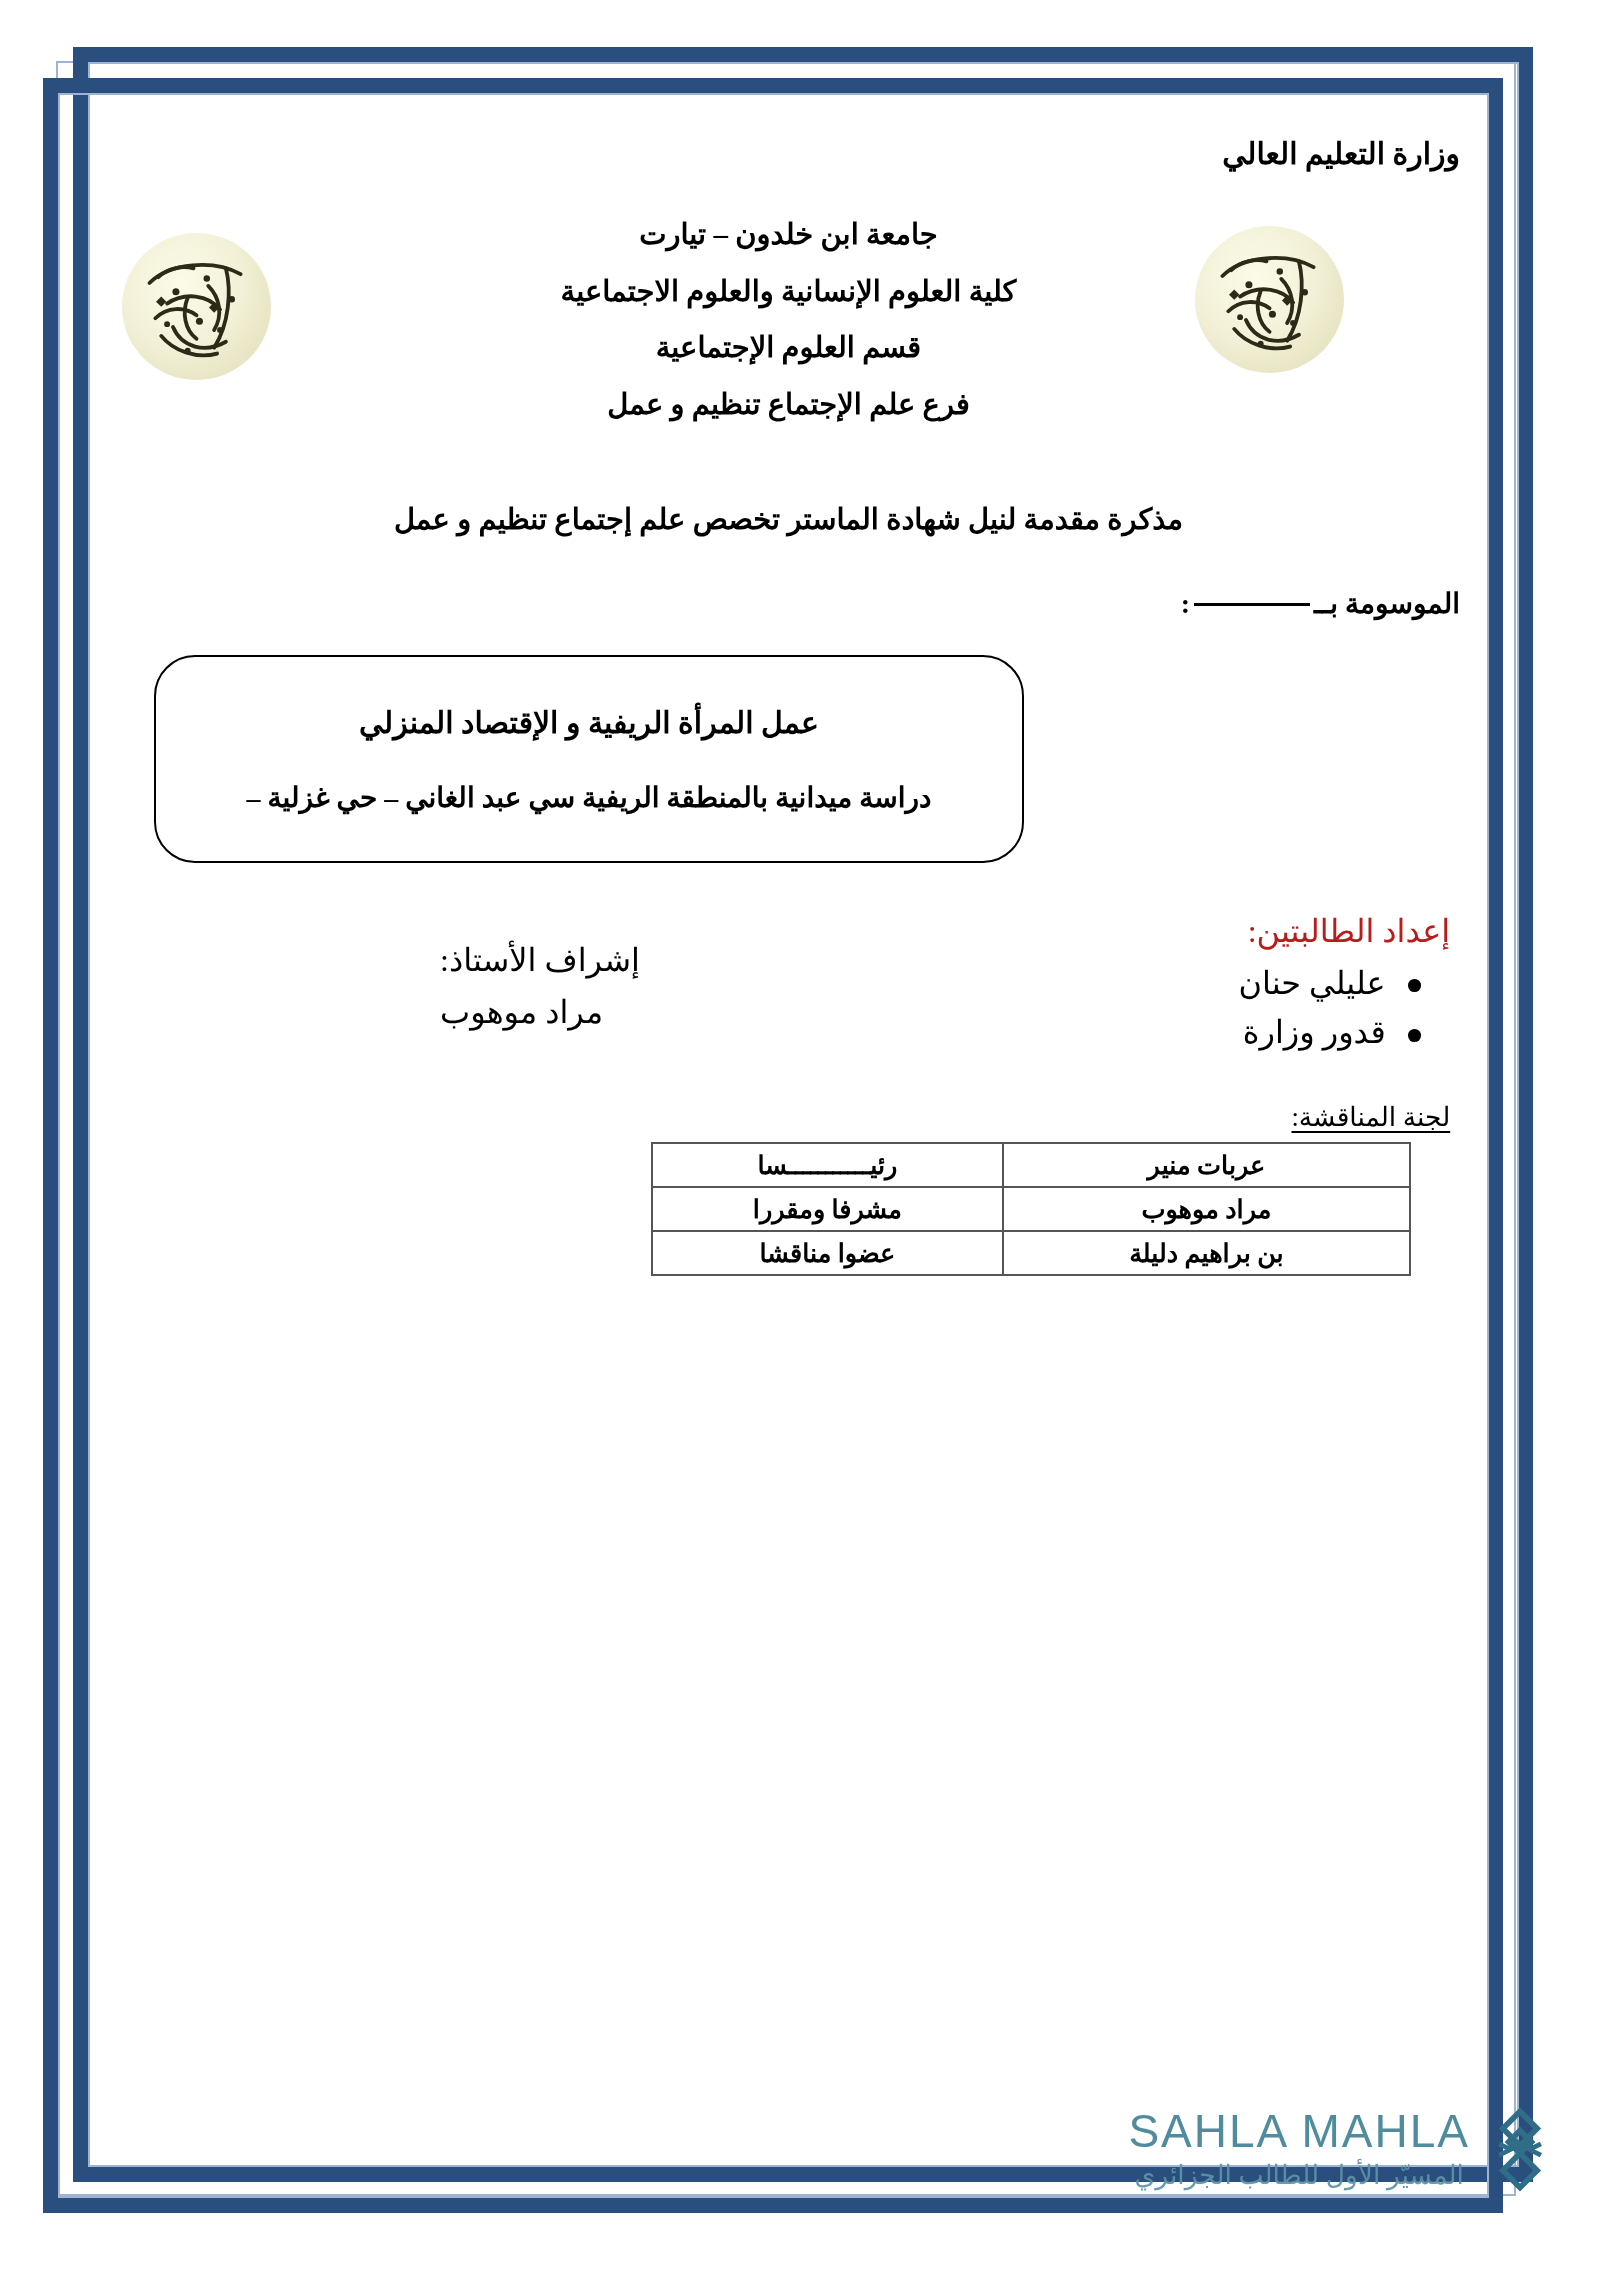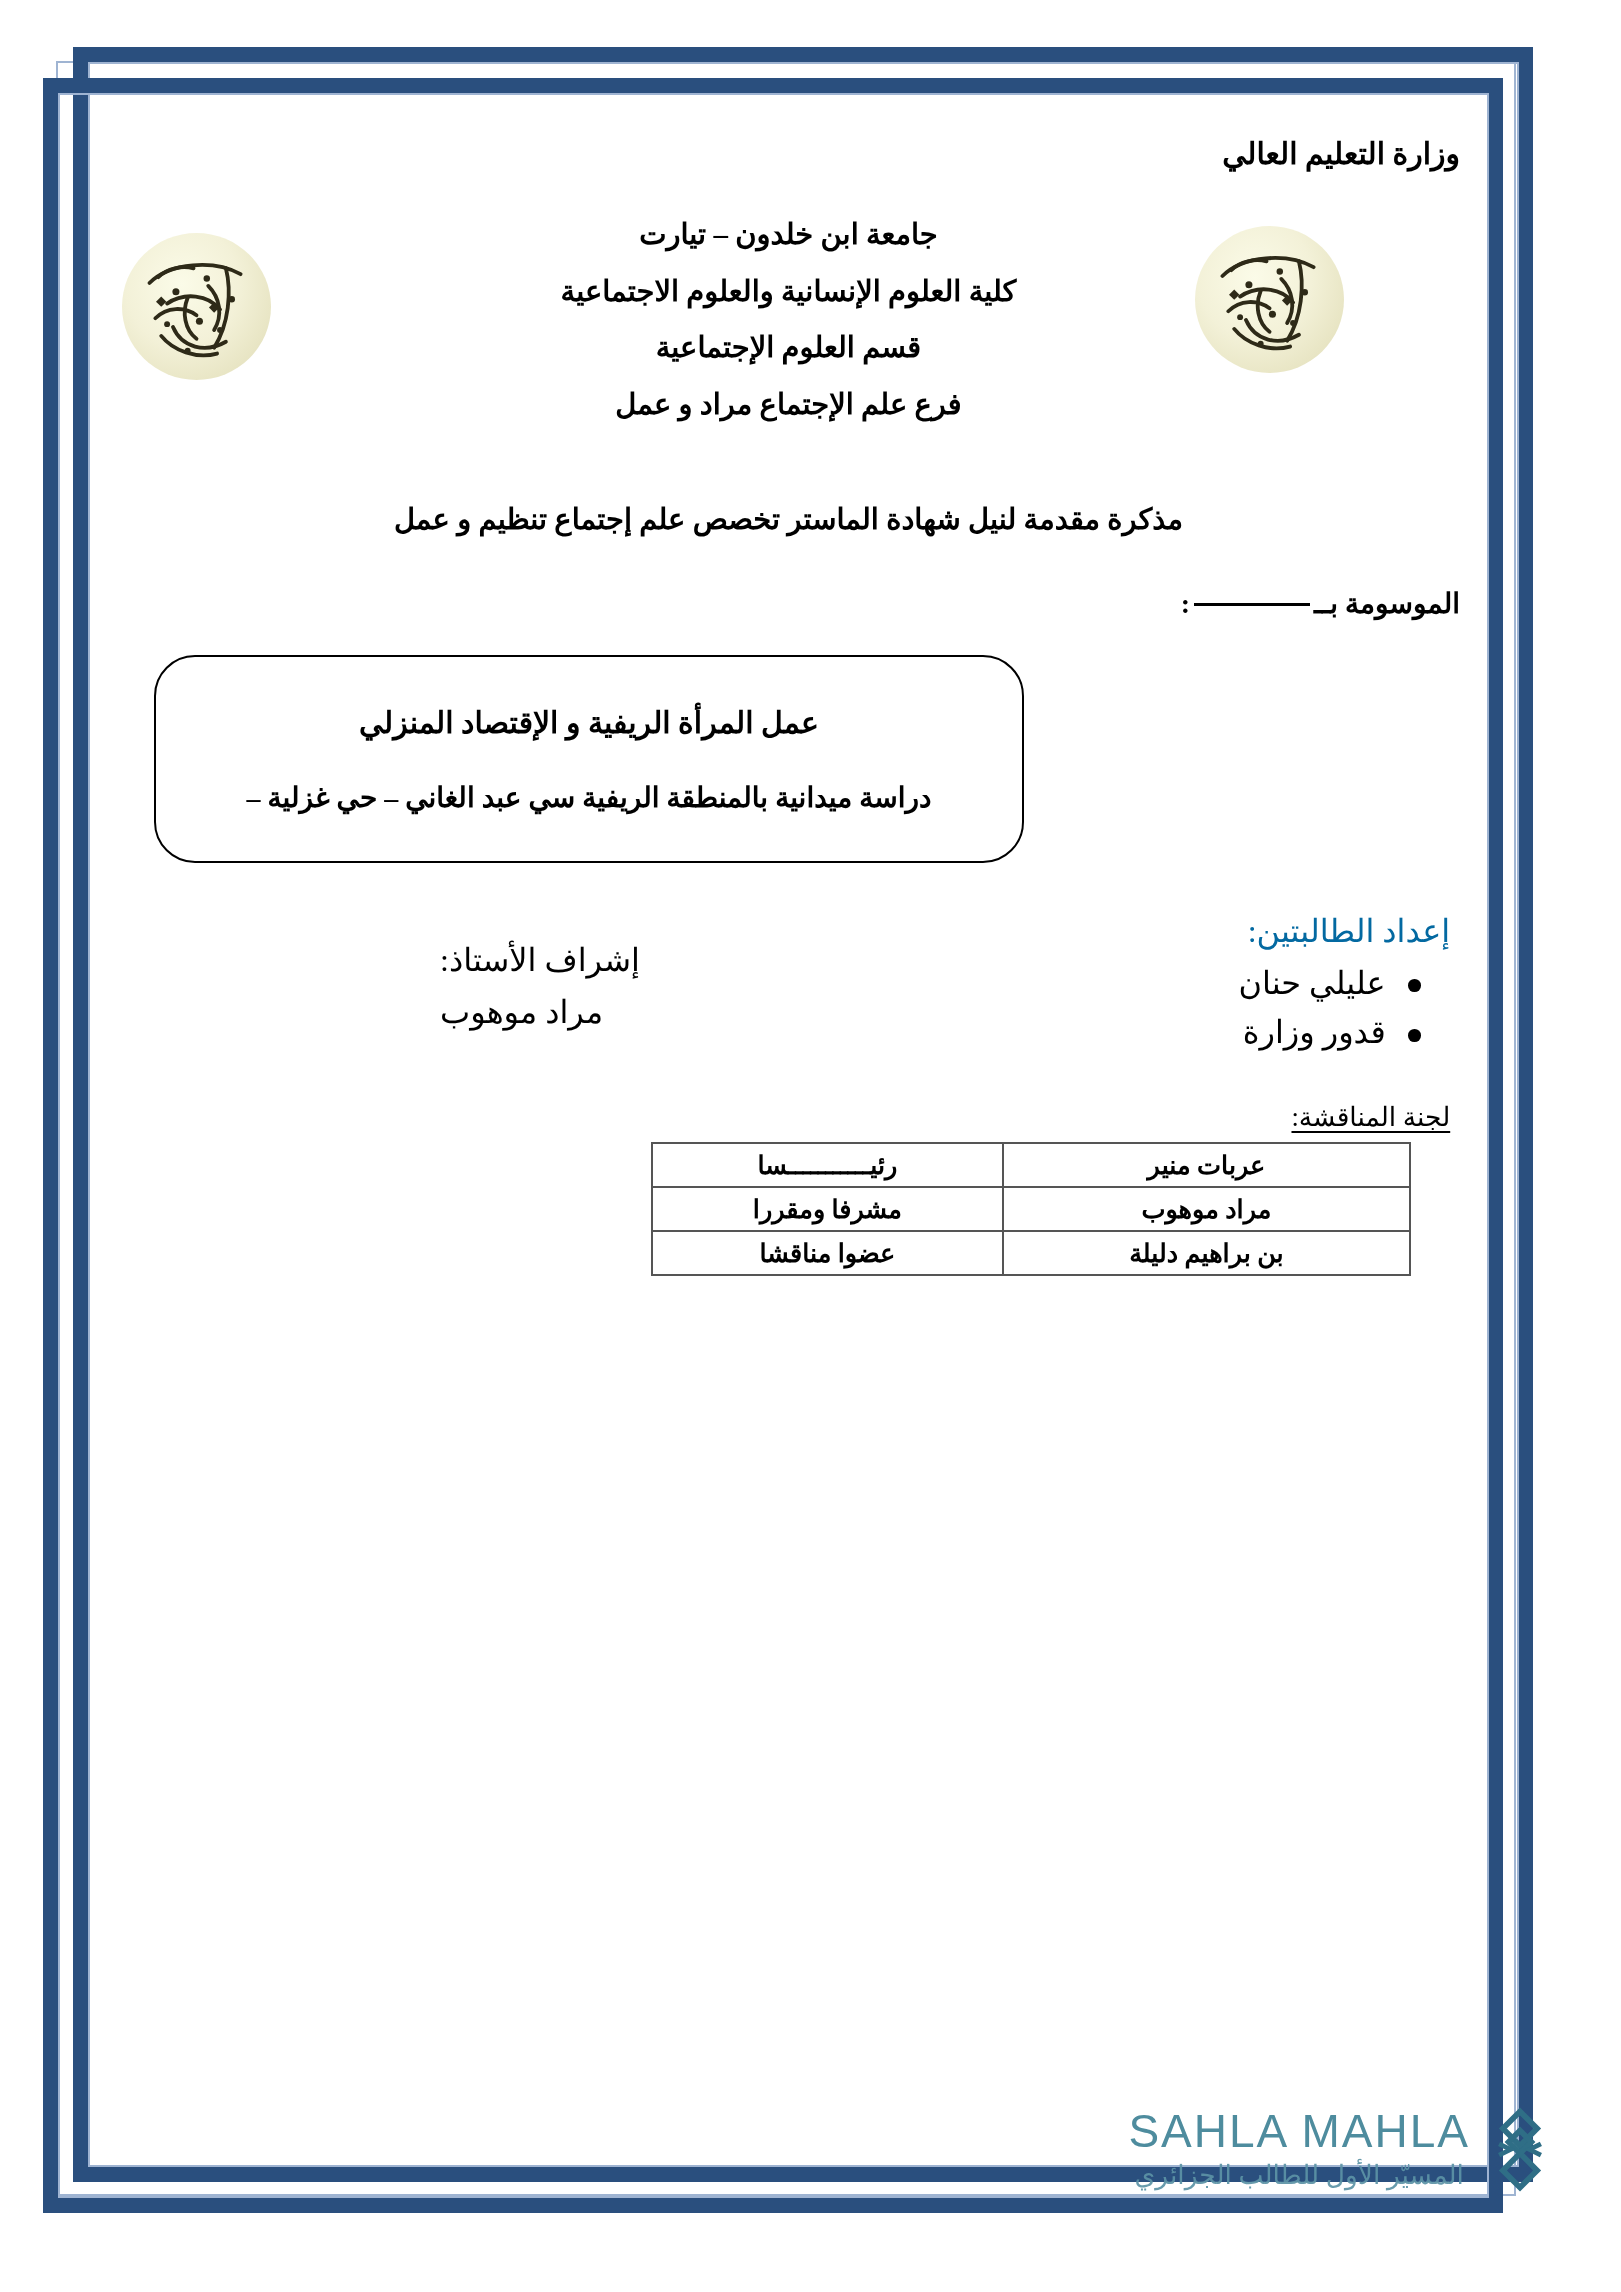--- a/index.html
+++ b/index.html
@@ -165,21 +165,21 @@
   
   .authors {
     position: absolute;
     right: 9.8px;
     top: 789px;
     width: 421px;
     text-align: right;
   }
   .authors-label {
     font-size: 32px;
-    color: #0369a1;
+    color: #b91c1c;
     line-height: 1.5;
   }
   .author-list {
     margin: 3.9px 23.5px 0 0;
     padding: 0;
     list-style: none;
   }
   .author-list li {
     font-size: 32px;
     color: #000;
@@ -364,21 +364,21 @@
           <rect x="60" y="48" width="5" height="5" transform="rotate(45 62 50)"></rect>
           <rect x="24" y="44" width="5" height="5" transform="rotate(45 26 46)"></rect>
         </g>
       </svg>
     </div>
 
     <div class="univ-block">
       <div class="univ-line">جامعة ابن خلدون – تيارت</div>
       <div class="univ-line">كلية العلوم الإنسانية والعلوم الاجتماعية</div>
       <div class="univ-line">قسم العلوم الإجتماعية</div>
-      <div class="univ-line">فرع علم الإجتماع مراد و عمل</div>
+      <div class="univ-line">فرع علم الإجتماع تنظيم و عمل</div>
     </div>
 
     <div class="thesis-line">مذكرة مقدمة  لنيل شهادة الماستر تخصص علم إجتماع تنظيم و عمل</div>
 
     <div class="wasm-line">
       <span>الموسومة بــ</span><span class="wasm-rule"></span><span>:</span>
     </div>
 
     <div class="title-box">
       <div class="title-main">عمل المرأة الريفية و الإقتصاد المنزلي</div>

